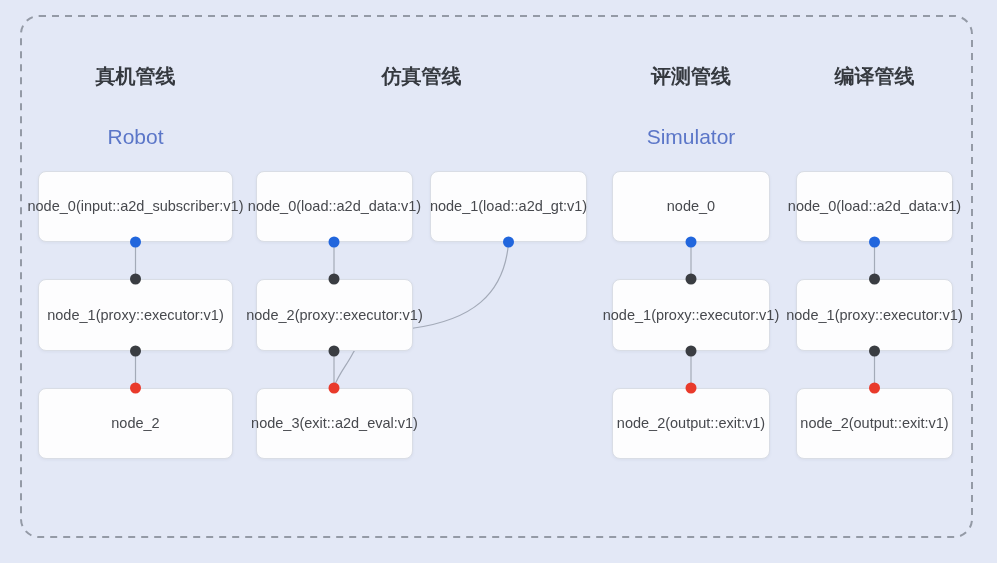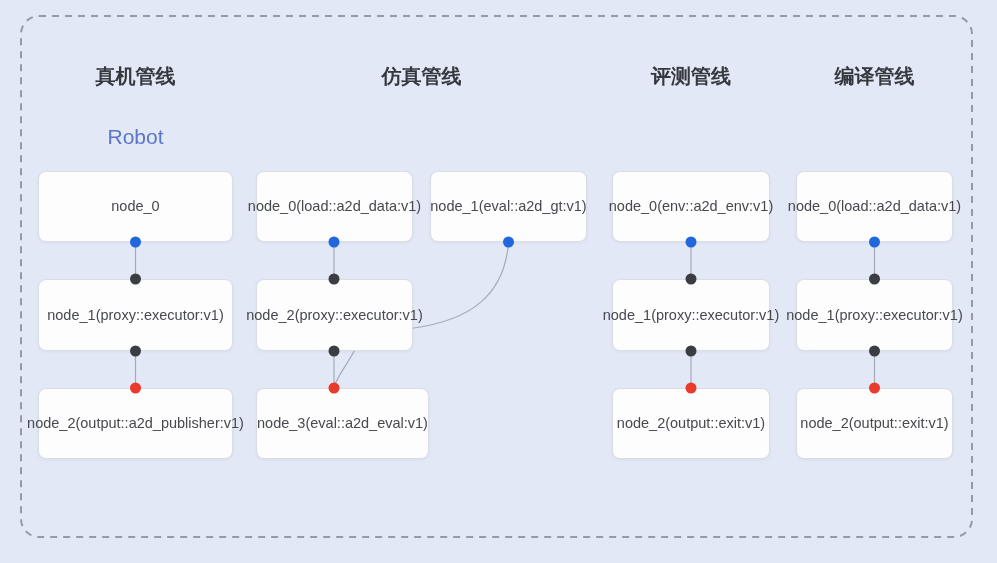--- a/index.html
+++ b/index.html
@@ -91,54 +91,54 @@
     <path class="edge" d="M691 351 L691 388"></path>
 
     <path class="edge" d="M874.5 242 L874.5 279"></path>
     <path class="edge" d="M874.5 351 L874.5 388"></path>
   </svg>
 
   <div class="title-zh" style="left:135.5px; top:62px">真机管线</div>
   <div class="title-en" style="left:135.5px; top:123px">Robot</div>
   <div class="title-zh" style="left:421.5px; top:62px">仿真管线</div>
   <div class="title-zh" style="left:691px;   top:62px">评测管线</div>
+  <div class="title-en" style="left:691px;   top:123px">Simulator</div>
   <div class="title-zh" style="left:874.5px; top:62px">编译管线</div>
 
   <div class="node" style="left:38px; top:171px; width:195px; height:71px">
     <div class="node-label">node_0</div>
+    <div class="node-sub">(input::a2d_subscriber:v1)</div>
   </div>
   <div class="node" style="left:38px; top:279px; width:195px; height:72px">
     <div class="node-label">node_1</div>
     <div class="node-sub">(proxy::executor:v1)</div>
   </div>
   <div class="node" style="left:38px; top:388px; width:195px; height:71px">
     <div class="node-label">node_2</div>
-    <div class="node-sub">(output::a2d_publisher:v1)</div>
   </div>
 
   <div class="node" style="left:256px; top:171px; width:157px; height:71px">
     <div class="node-label">node_0</div>
     <div class="node-sub">(load::a2d_data:v1)</div>
   </div>
   <div class="node" style="left:430px; top:171px; width:157px; height:71px">
     <div class="node-label">node_1</div>
-    <div class="node-sub">(eval::a2d_gt:v1)</div>
+    <div class="node-sub">(load::a2d_gt:v1)</div>
   </div>
   <div class="node" style="left:256px; top:279px; width:157px; height:72px">
     <div class="node-label">node_2</div>
     <div class="node-sub">(proxy::executor:v1)</div>
   </div>
-  <div class="node" style="left:256px; top:388px; width:173px; height:71px">
+  <div class="node" style="left:256px; top:388px; width:157px; height:71px">
     <div class="node-label">node_3</div>
-    <div class="node-sub">(eval::a2d_eval:v1)</div>
+    <div class="node-sub">(exit::a2d_eval:v1)</div>
   </div>
 
   <div class="node" style="left:612px; top:171px; width:158px; height:71px">
     <div class="node-label">node_0</div>
-    <div class="node-sub">(env::a2d_env:v1)</div>
   </div>
   <div class="node" style="left:612px; top:279px; width:158px; height:72px">
     <div class="node-label">node_1</div>
     <div class="node-sub">(proxy::executor:v1)</div>
   </div>
   <div class="node" style="left:612px; top:388px; width:158px; height:71px">
     <div class="node-label">node_2</div>
     <div class="node-sub">(output::exit:v1)</div>
   </div>
 

